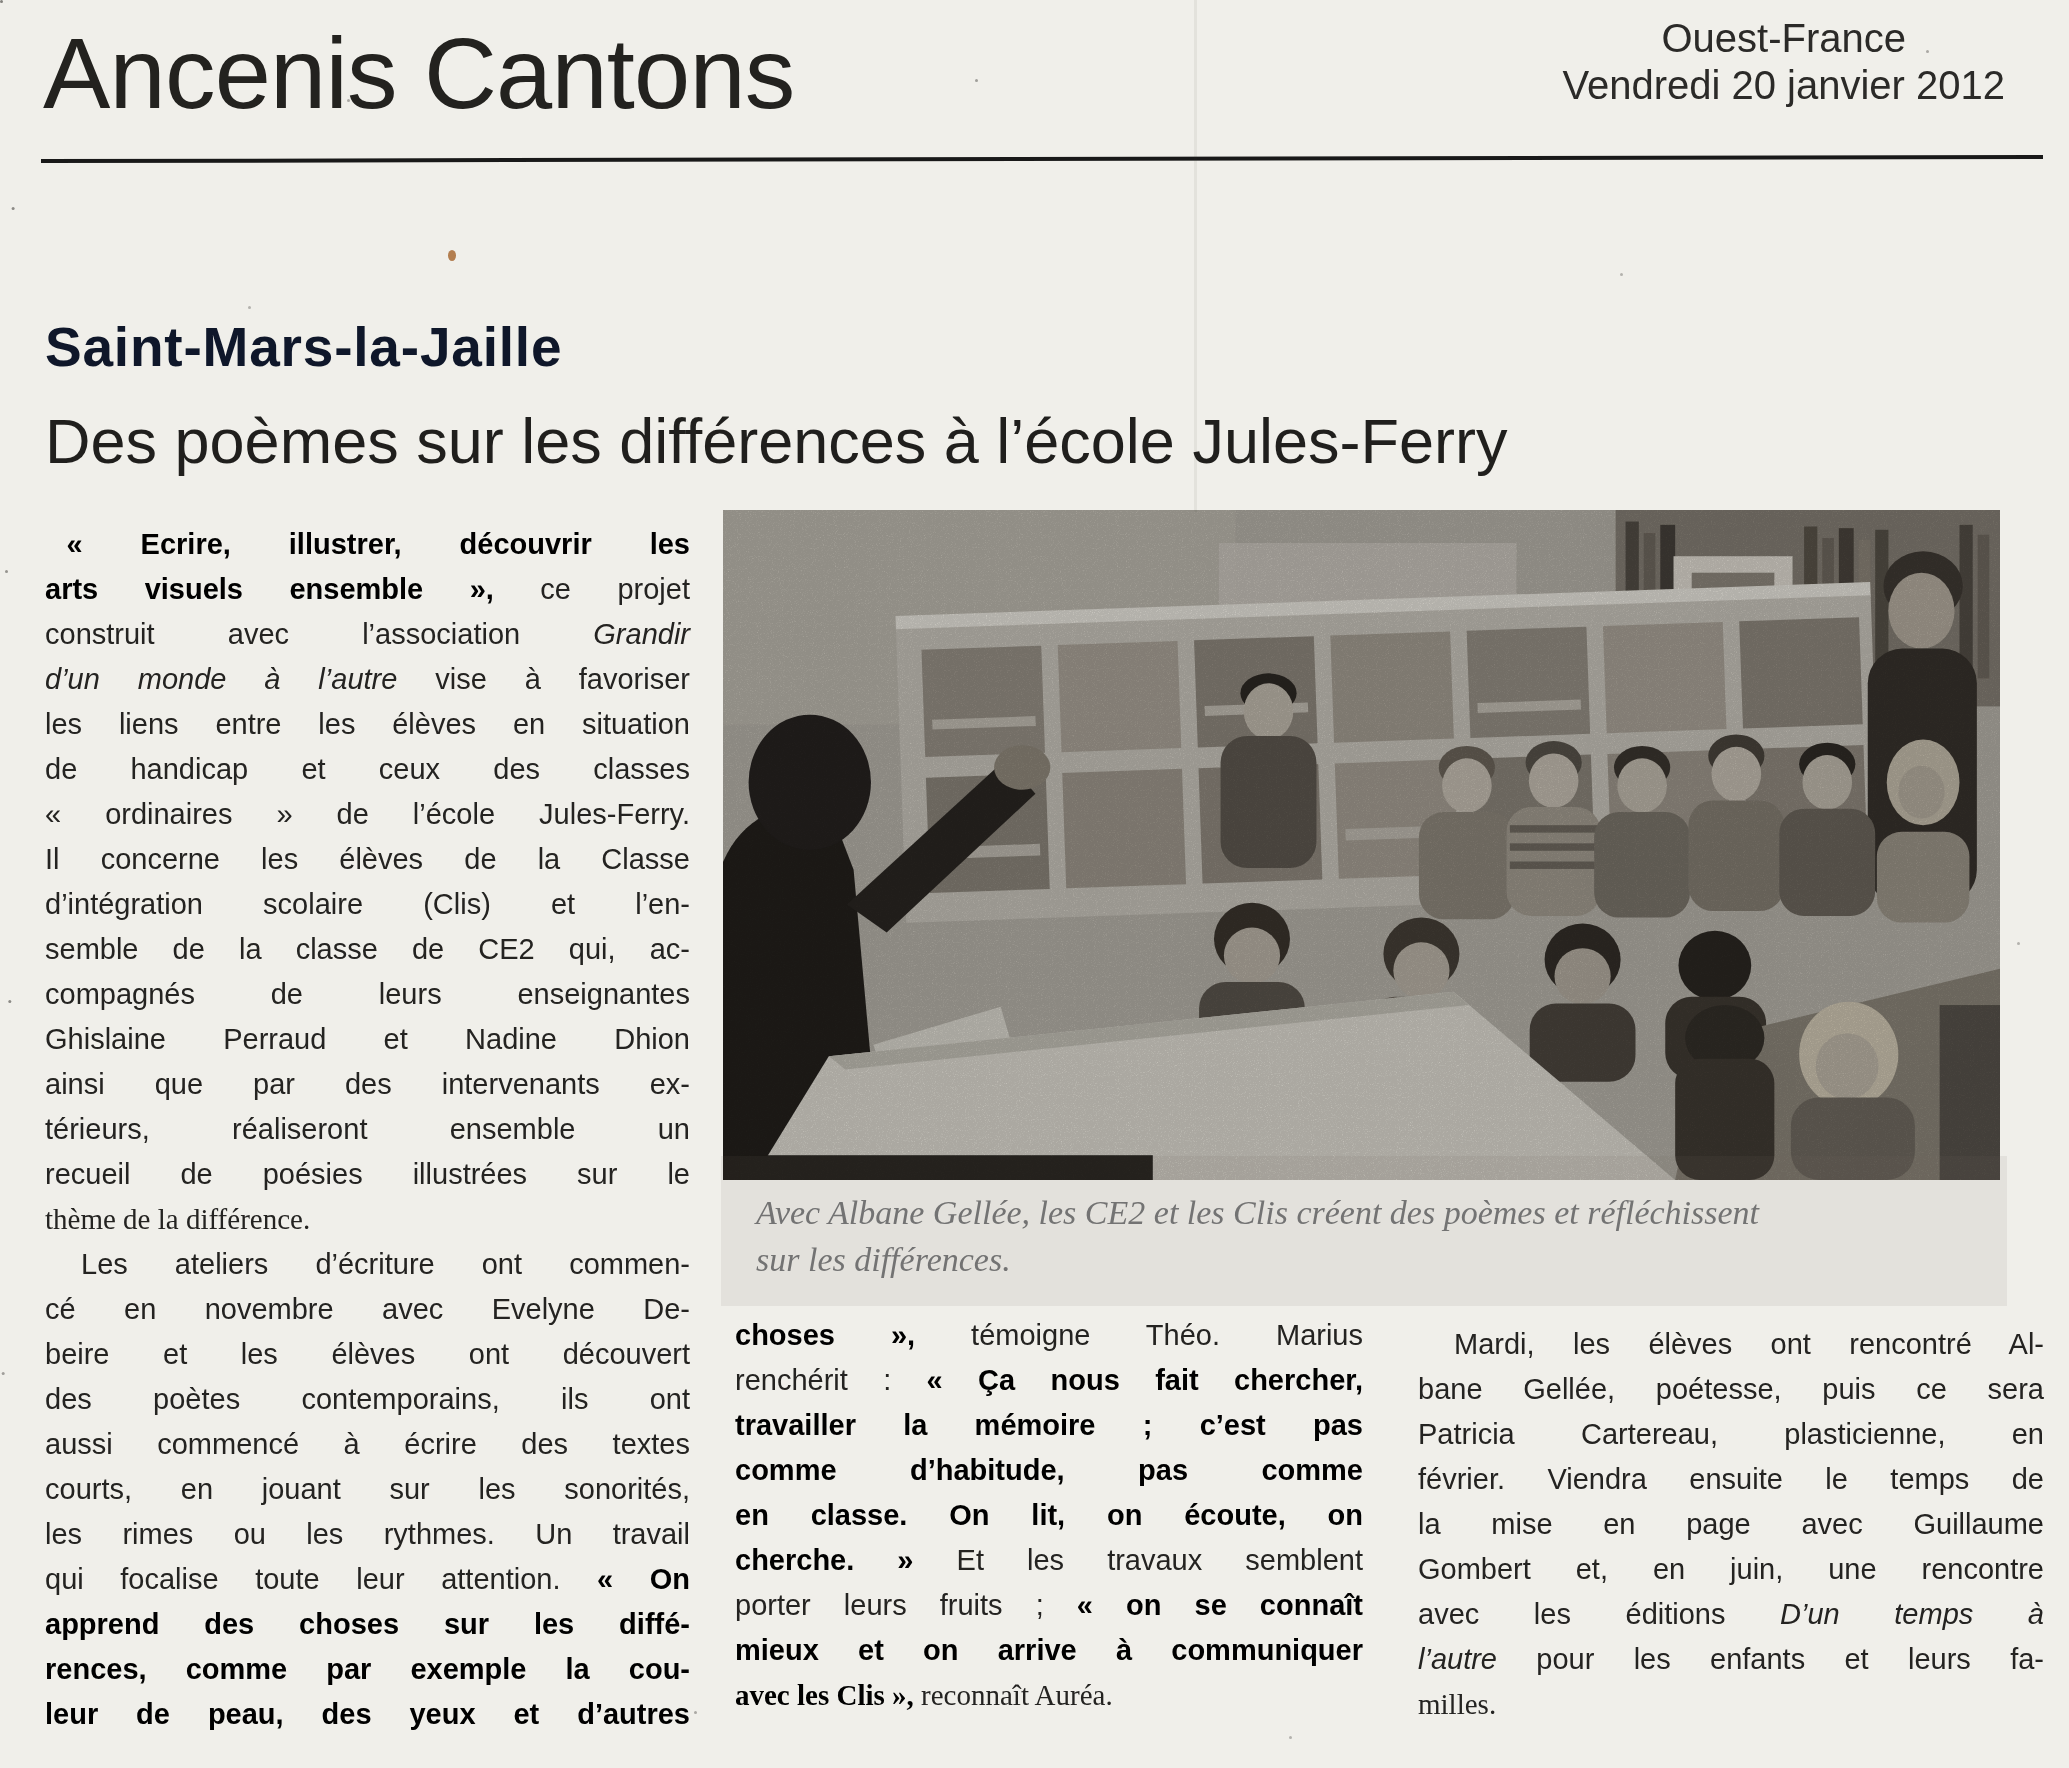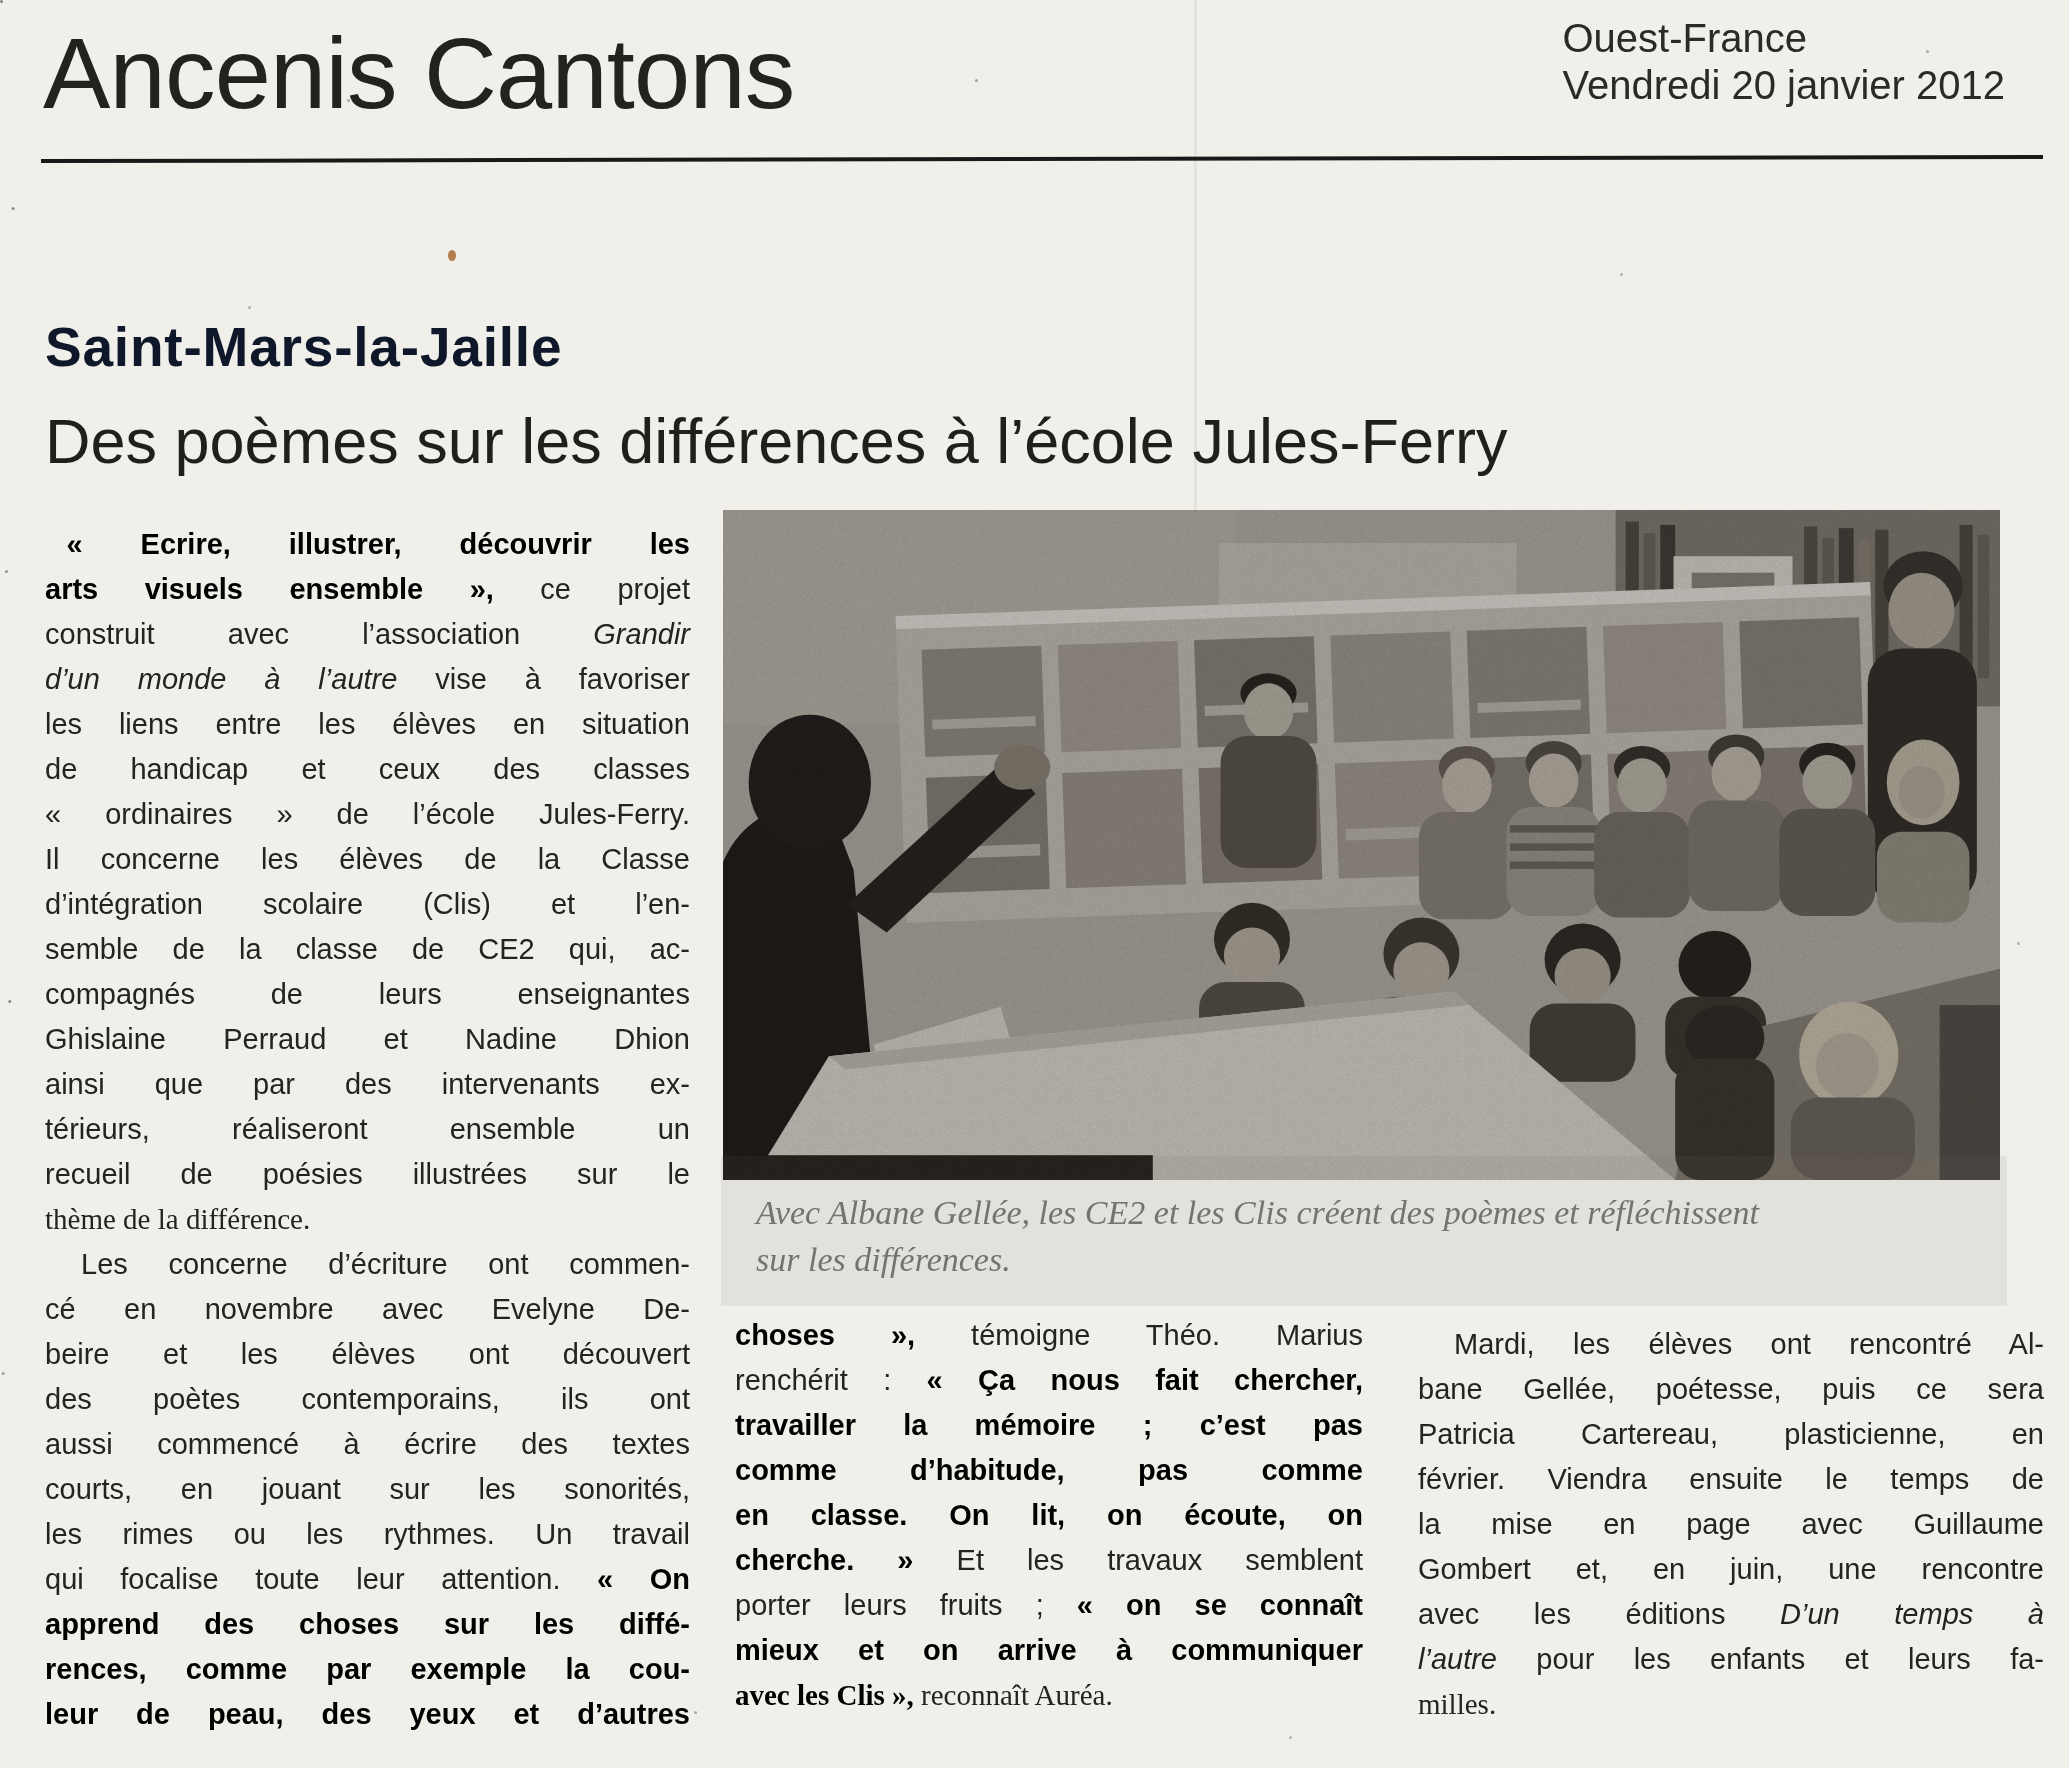--- a/index.html
+++ b/index.html
@@ -10,21 +10,21 @@
     color:#222;
   }
   .page{position:absolute;inset:0;}
   
   .masthead{
     position:absolute;left:43px;top:15px;
     font-size:101px;line-height:116px;font-weight:400;
     color:#23221f;letter-spacing:-0.8px;white-space:nowrap;
   }
   .edition{
-    position:absolute;right:65px;top:15px;text-align:left;
+    position:absolute;right:65px;top:15px;text-align:center;
     font-size:40px;line-height:47px;color:#2b2a28;
   }
   .rule{
     position:absolute;left:41px;top:157px;width:2002px;height:4.1px;
     background:#191919;transform:rotate(-0.12deg);
   }
   .locality{
     position:absolute;left:45px;top:317px;
     font-size:55px;line-height:61px;font-weight:700;color:#0f172a;
     letter-spacing:0.8px;white-space:nowrap;
@@ -105,21 +105,21 @@
       <div class="tline"><span class="seg-r">« ordinaires » de l’école Jules-Ferry.</span></div>
       <div class="tline"><span class="seg-r">Il concerne les élèves de la Classe</span></div>
       <div class="tline"><span class="seg-r">d’intégration scolaire (Clis) et l’en-</span></div>
       <div class="tline"><span class="seg-r">semble de la classe de CE2 qui, ac-</span></div>
       <div class="tline"><span class="seg-r">compagnés de leurs enseignantes</span></div>
       <div class="tline"><span class="seg-r">Ghislaine Perraud et Nadine Dhion</span></div>
       <div class="tline"><span class="seg-r">ainsi que par des intervenants ex-</span></div>
       <div class="tline"><span class="seg-r">térieurs, réaliseront ensemble un</span></div>
       <div class="tline"><span class="seg-r">recueil de poésies illustrées sur le</span></div>
       <div class="tline tl-left"><span class="seg-r">thème de la différence.</span></div>
-      <div class="tline" style="text-indent: 36px;"><span class="seg-r">Les concerne d’écriture ont commen-</span></div>
+      <div class="tline" style="text-indent: 36px;"><span class="seg-r">Les ateliers d’écriture ont commen-</span></div>
       <div class="tline"><span class="seg-r">cé en novembre avec Evelyne De-</span></div>
       <div class="tline"><span class="seg-r">beire et les élèves ont découvert</span></div>
       <div class="tline"><span class="seg-r">des poètes contemporains, ils ont</span></div>
       <div class="tline"><span class="seg-r">aussi commencé à écrire des textes</span></div>
       <div class="tline"><span class="seg-r">courts, en jouant sur les sonorités,</span></div>
       <div class="tline"><span class="seg-r">les rimes ou les rythmes. Un travail</span></div>
       <div class="tline"><span class="seg-r">qui focalise toute leur attention. </span><span class="seg-b">« On</span></div>
       <div class="tline"><span class="seg-b">apprend des choses sur les diffé-</span></div>
       <div class="tline"><span class="seg-b">rences, comme par exemple la cou-</span></div>
       <div class="tline"><span class="seg-b">leur de peau, des yeux et d’autres</span></div>

